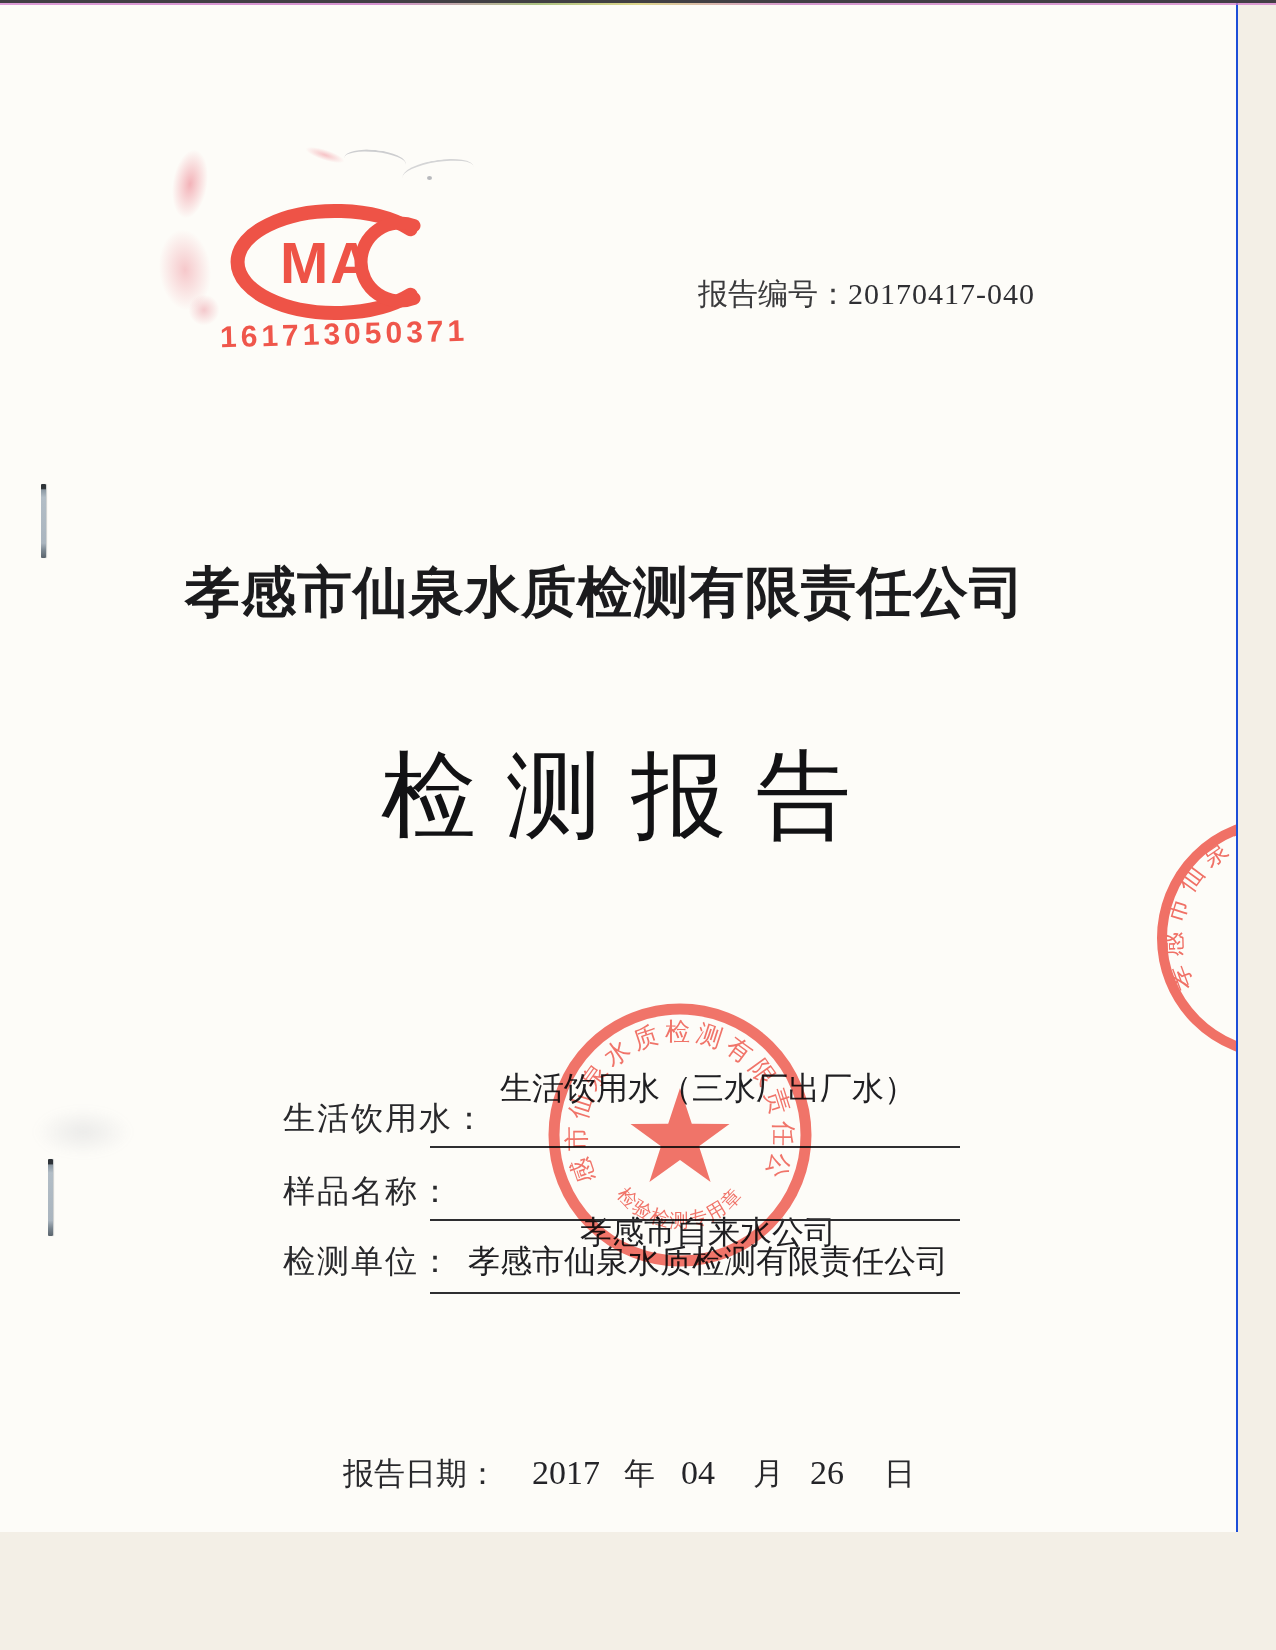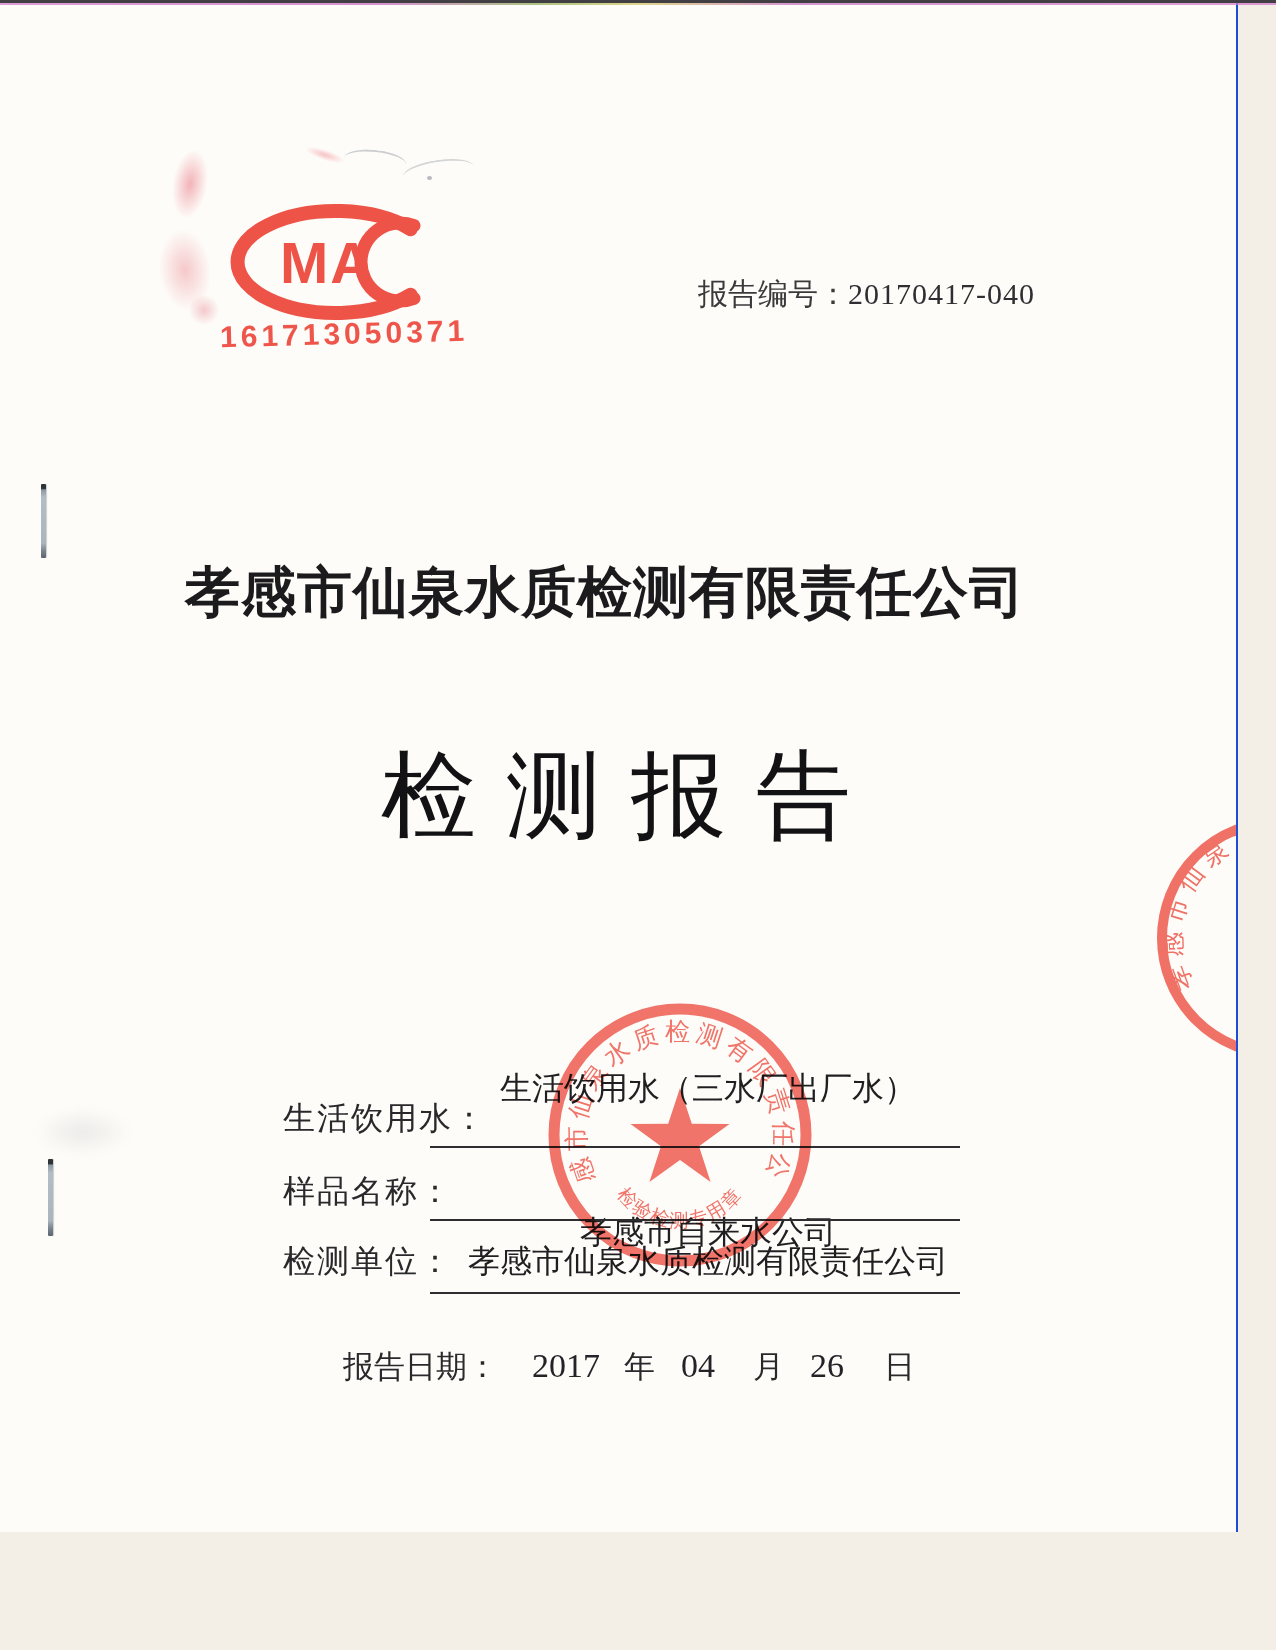--- a/index.html
+++ b/index.html
@@ -57,21 +57,21 @@
     font-size:95px;color:#121214;letter-spacing:30px;white-space:nowrap;
   }
   
   .stamp-center{left:540px;top:995px;mix-blend-mode:multiply;z-index:10;}
   .stamp-right-clip{left:1078px;top:790px;width:158px;height:338px;overflow:hidden;mix-blend-mode:multiply;z-index:10;}
   
   .field-label{left:283px;font-size:32px;color:#29292c;white-space:nowrap;letter-spacing:2px;z-index:5;}
   .field-value{left:420px;width:576px;text-align:center;font-size:32px;color:#1f1f22;white-space:nowrap;z-index:5;}
   .field-line{left:430px;width:530px;height:2px;background:#2e2e31;z-index:5;}
   
-  .date-row{left:343px;top:1346px;font-size:31px;color:#29292c;white-space:nowrap;}
+  .date-row{left:343px;top:1453px;font-size:31px;color:#29292c;white-space:nowrap;}
   .date-row .dnum{font-family:"Liberation Serif","DejaVu Serif",serif;font-size:34px;color:#242428;}
   .ml34{margin-left:34px;}.ml24{margin-left:24px;}.ml26{margin-left:26px;}.ml38{margin-left:38px;}.ml40{margin-left:40px;}
   
   .staple{width:5px;border-radius:1px;
     background:linear-gradient(180deg,#2e3338 0%,#2e3338 6%,#8b98a2 8%,#b2bdc6 18%,#aab5bf 80%,#79858f 90%,#5a646d 100%);
     box-shadow:1px 0 1px rgba(60,70,80,.25);}
   .staple1{left:41px;top:484px;height:74px;}
   .staple2{left:48px;top:1159px;height:77px;}
   .seal-text{font-family:"Liberation Sans","DejaVu Sans",sans-serif;}
 </style>

